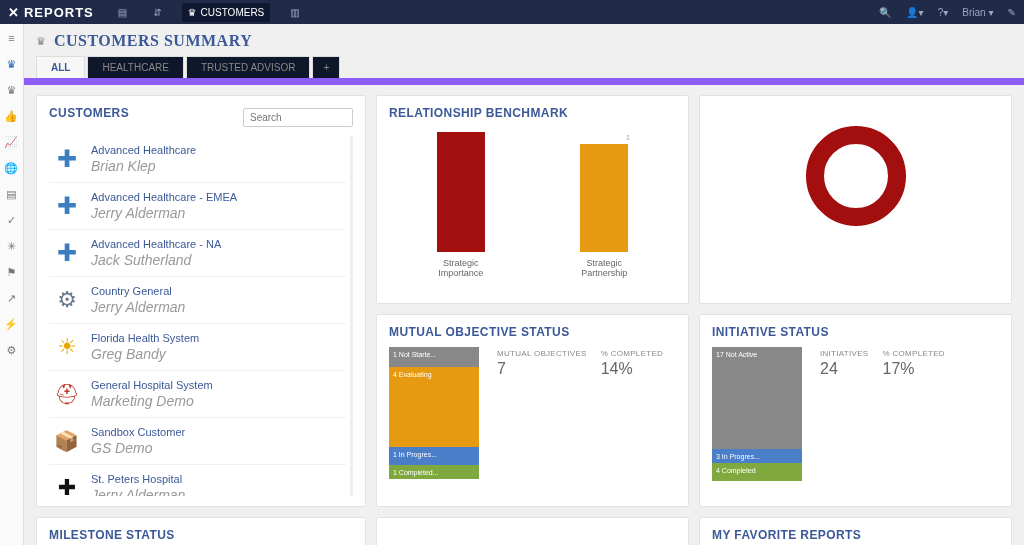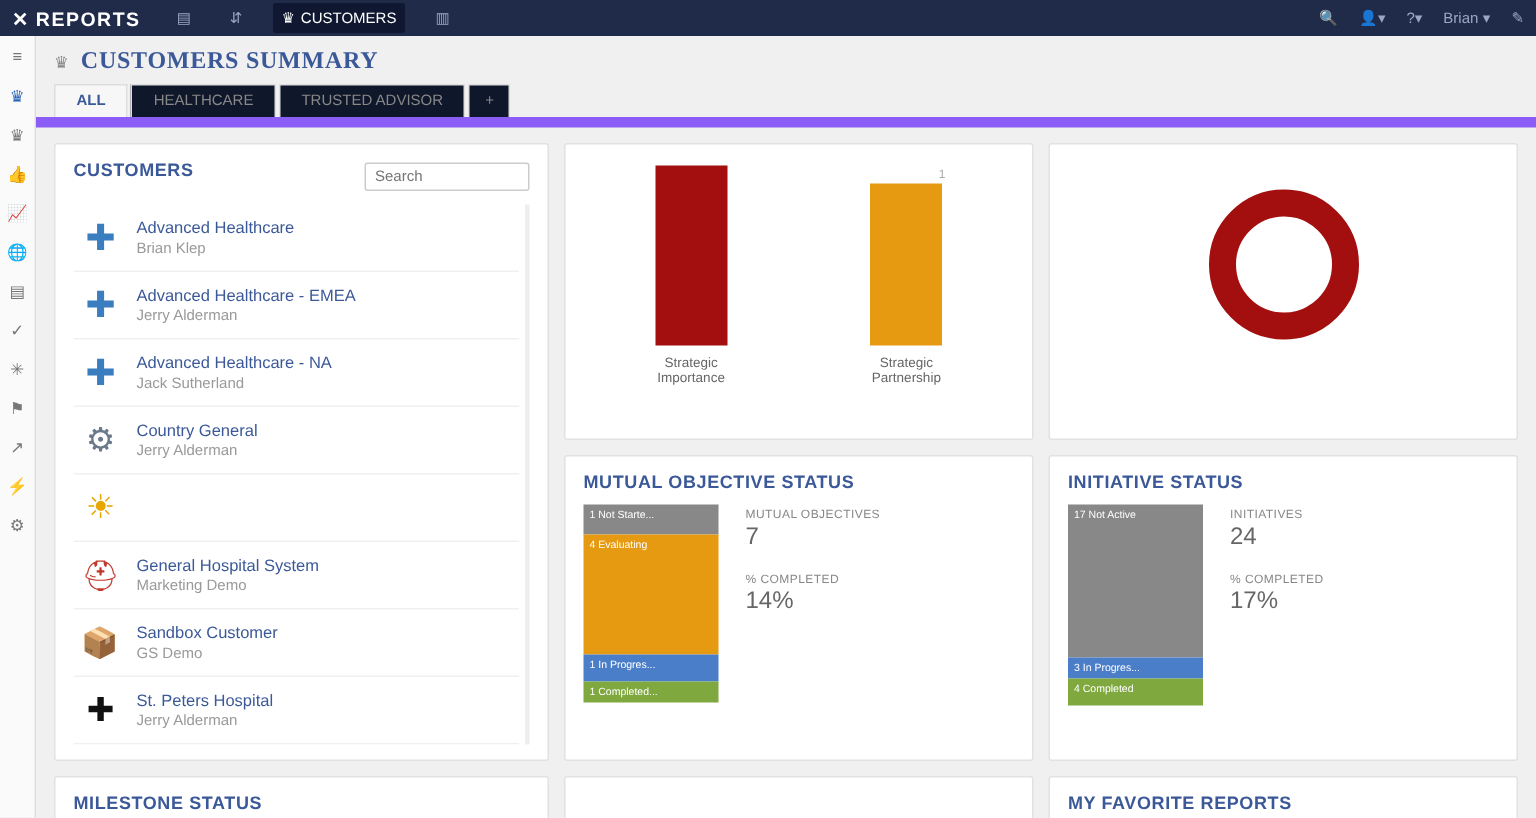--- a/index.html
+++ b/index.html
@@ -36,37 +36,37 @@
 .card h2 { font-size: 12px; color: #3b5998; font-weight: 700; letter-spacing: 0.4px; margin-bottom: 8px;}
 
 
 .customers-card { grid-row: span 2; position: relative;}
 .customers-card .head-row { display: flex; align-items: center; justify-content: space-between; }
 .customers-card input { border: 1px solid #ccc; border-radius: 2px; font-size: 10px; padding: 3px 6px; width: 110px; }
 .cust-list { margin-top: 8px; overflow-y: auto; border-right: 3px solid #eee; padding-right: 4px; max-height: 360px;}
 .cust-item { display: flex; align-items: center; gap: 10px; padding: 8px 4px; border-bottom: 1px solid #f0f0f0; cursor: pointer;}
 .cust-item .cicon { width: 28px; height: 28px; display:flex; align-items:center; justify-content:center; font-size:22px;}
 .cust-item .cname { font-size: 11px; color: #3b5998; }
-.cust-item .csub { font-size: 10px; color: #999; margin-top: 2px;}
+.cust-item .csub { font-size: 14px; color: #999; margin-top: 2px; font-style: italic;}
 
 
 .benchmark { display: flex; justify-content: space-around; align-items: flex-end; height: 150px; }
 .bm-bar { width: 60px; display:flex; flex-direction:column; align-items:center;}
 .bm-bar .bar { width: 48px; }
 .bm-bar .lbl { font-size: 9px; color:#666; margin-top: 6px; text-align:center;}
 .bm-bar .tiny { font-size:8px; color:#aaa; align-self:flex-end; margin-bottom:2px; margin-right:4px;}
 
 
 .donut { width: 100px; height: 100px; border-radius: 50%; border: 18px solid #a30f0f; margin: 20px auto 10px;}
 
 
 .status-row { display: flex; gap: 18px; }
 .stack-col { display:flex; flex-direction:column; width: 90px;}
 .stack-seg { font-size: 7px; color:#fff; padding: 4px 4px; overflow: hidden; white-space: normal; line-height:1.1;}
-.stats-col { display:flex; flex-direction:column; gap:14px; padding-top:2px;}
+.stats-col { display:flex; flex-direction:row; gap:14px; padding-top:2px;}
 .stats-col .slabel { font-size: 8px; color:#888; letter-spacing:0.3px; }
 .stats-col .sval { font-size: 16px; color:#666; margin-top:2px;}
 
 
 .work-item { display:flex; align-items:center; gap:10px; padding: 4px 2px;}
 
 
 .fav-item { display:flex; align-items:center; gap:8px; padding: 4px 2px;}
 
 
@@ -170,20 +170,24 @@
               </div>
     <div>
                 <div class="cname">Country General</div>
     <div class="csub">Jerry Alderman</div>
               </div>
             </div>
             <div class="cust-item">
               <div class="cicon">
                 <span style="color:#e6a700;font-size:22px;">☀</span>
               </div>
+    <div>
+                <div class="cname">Florida Health System</div>
+    <div class="csub">Greg Bandy</div>
+              </div>
             </div>
             <div class="cust-item">
               <div class="cicon">
                 <span style="color:#c0392b;font-size:20px;">⛑</span>
               </div>
     <div>
                 <div class="cname">General Hospital System</div>
     <div class="csub">Marketing Demo</div>
               </div>
             </div>
@@ -202,20 +206,21 @@
               </div>
     <div>
                 <div class="cname">St. Peters Hospital</div>
     <div class="csub">Jerry Alderman</div>
               </div>
             </div>
           </div>
       </div>
 
       <div class="card">
+        <h2>RELATIONSHIP BENCHMARK</h2>
         <div class="benchmark" id="benchmark">
             <div class="bm-bar">
               <div class="bar" style="height:120px;background:#a30f0f;"></div>
      <div class="lbl">Strategic Importance</div>
             </div>
             <div class="bm-bar">
               <div class="tiny">1</div>
               <div class="bar" style="height:108px;background:#e69a12;"></div>
      <div class="lbl">Strategic Partnership</div>
             </div>

